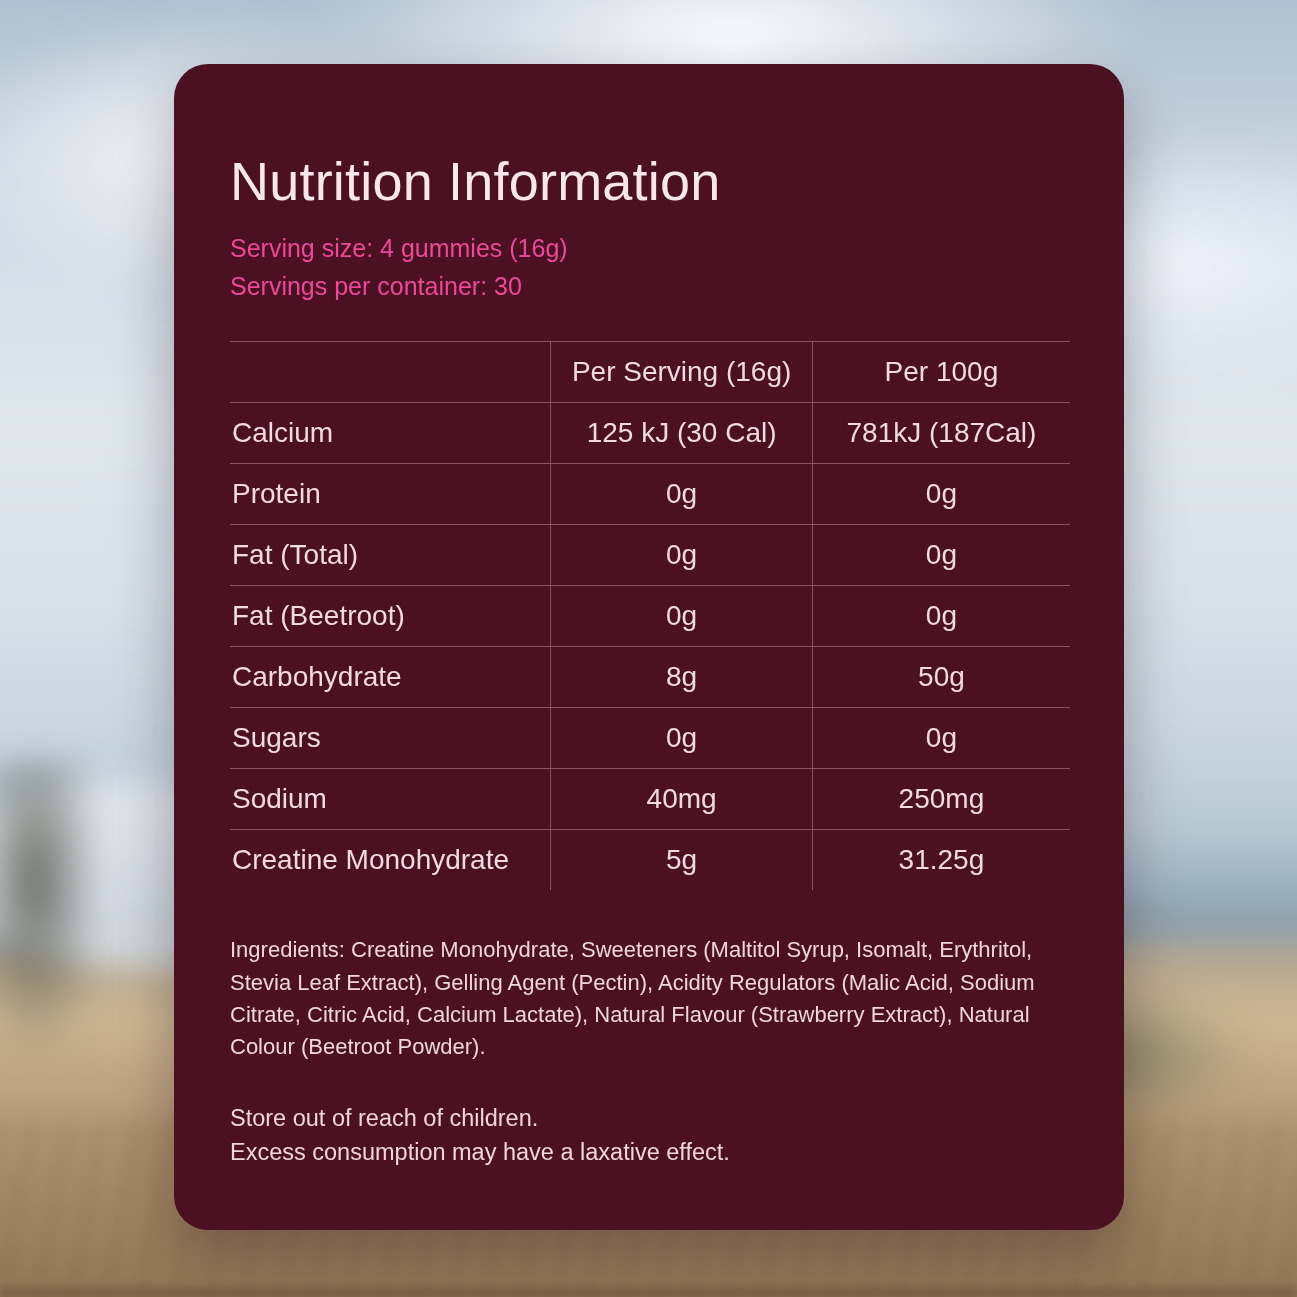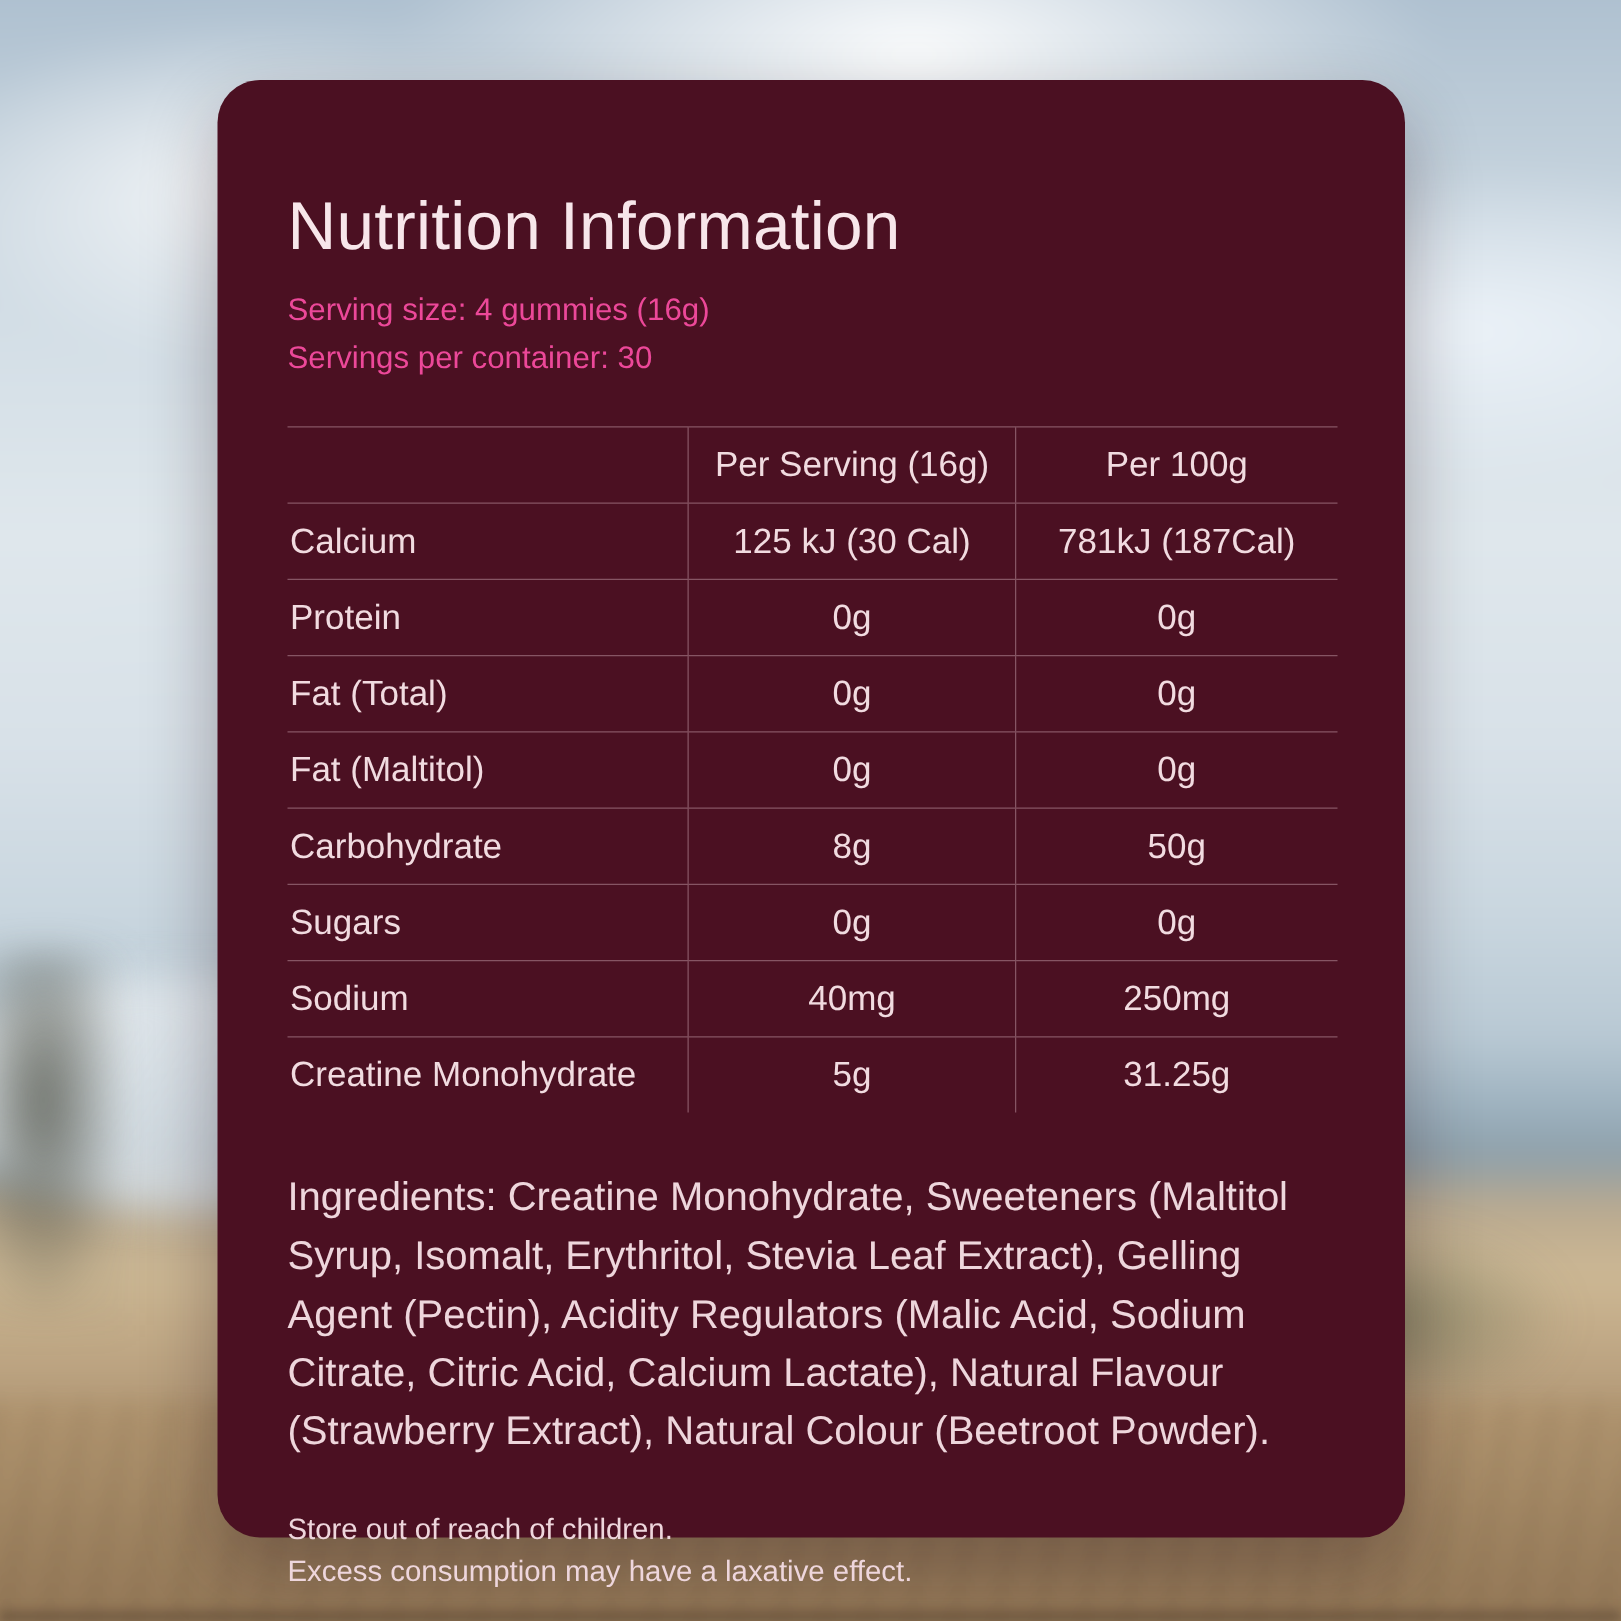--- a/index.html
+++ b/index.html
@@ -160,21 +160,21 @@
   table.nutri tbody tr:last-child td {
     border-bottom: none;
   }
   td.indent {
     padding-left: 36px;
   }
 
   
   .ingredients {
     margin-top: 44px;
-    font-size: 32px;
+    font-size: 22px;
     line-height: 1.46;
     color: #eed6dc;
     max-width: 810px;
   }
   .notes {
     margin-top: 38px;
     font-size: 23.5px;
     line-height: 1.46;
     color: #eed6dc;
   }
@@ -216,21 +216,21 @@
           <td class="col-label">Protein</td>
           <td class="col-v1">0g</td>
           <td class="col-v2">0g</td>
         </tr>
         <tr>
           <td class="col-label">Fat (Total)</td>
           <td class="col-v1">0g</td>
           <td class="col-v2">0g</td>
         </tr>
         <tr>
-          <td class="col-label indent">Fat (Maltitol)</td>
+          <td class="col-label indent">Fat (Beetroot)</td>
           <td class="col-v1">0g</td>
           <td class="col-v2">0g</td>
         </tr>
         <tr>
           <td class="col-label">Carbohydrate</td>
           <td class="col-v1">8g</td>
           <td class="col-v2">50g</td>
         </tr>
         <tr>
           <td class="col-label indent">Sugars</td>

